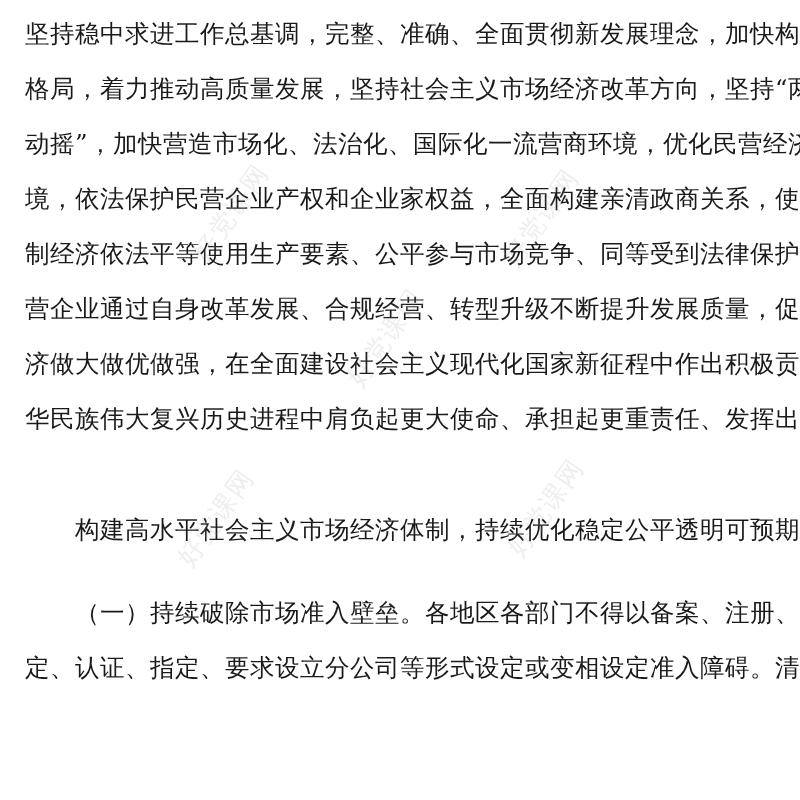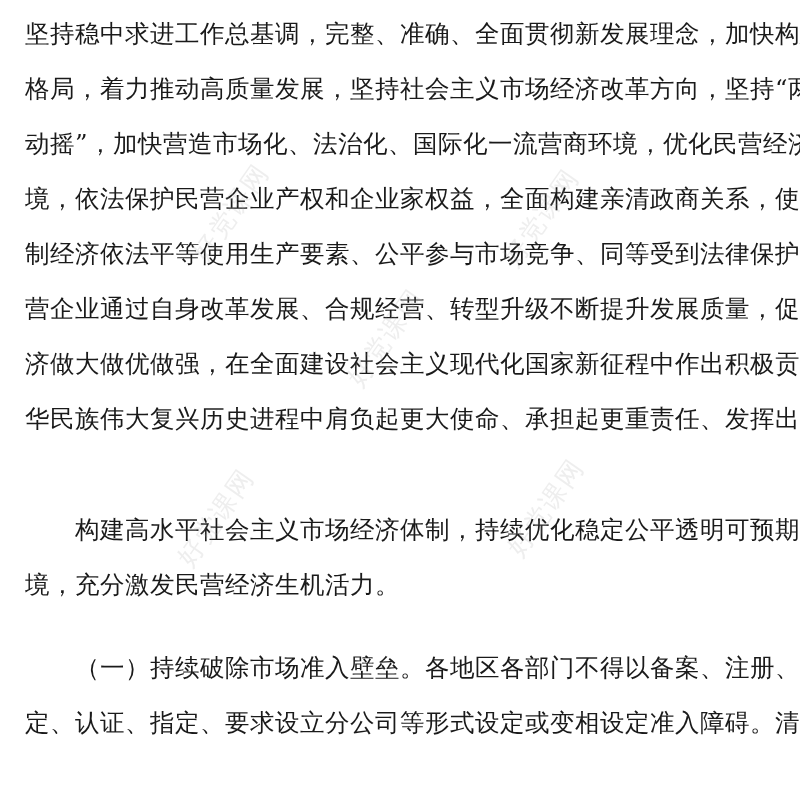--- a/index.html
+++ b/index.html
@@ -31,21 +31,20 @@
   <span class="line">格局，着力推动高质量发展，坚持社会主义市场经济改革方向，坚持“两个毫不</span>
   <span class="line">动摇”，加快营造市场化、法治化、国际化一流营商环境，优化民营经济发展环</span>
   <span class="line">境，依法保护民营企业产权和企业家权益，全面构建亲清政商关系，使各种所有</span>
   <span class="line">制经济依法平等使用生产要素、公平参与市场竞争、同等受到法律保护，引导民</span>
   <span class="line">营企业通过自身改革发展、合规经营、转型升级不断提升发展质量，促进民营经</span>
   <span class="line">济做大做优做强，在全面建设社会主义现代化国家新征程中作出积极贡献，在中</span>
   <span class="line">华民族伟大复兴历史进程中肩负起更大使命、承担起更重责任、发挥出更大作用。</span>
   <span class="gap"></span>
   <span class="gap"></span>
   <span class="line indent">构建高水平社会主义市场经济体制，持续优化稳定公平透明可预期的发展环</span>
-  <span class="line last">境，充分激发民营经济生机活力。</span>
   <span class="gap"></span>
   <span class="line indent">（一）持续破除市场准入壁垒。各地区各部门不得以备案、注册、年检、认</span>
   <span class="line">定、认证、指定、要求设立分公司等形式设定或变相设定准入障碍。清理规范行</span>
 
 </div>
 
 <div class="watermark" style="left:175px; top:195px;">好党课网</div>
 <div class="watermark" style="left:485px; top:200px;">好党课网</div>
 <div class="watermark" style="left:330px; top:320px;">好党课网</div>
 <div class="watermark" style="left:160px; top:500px;">好党课网</div>

